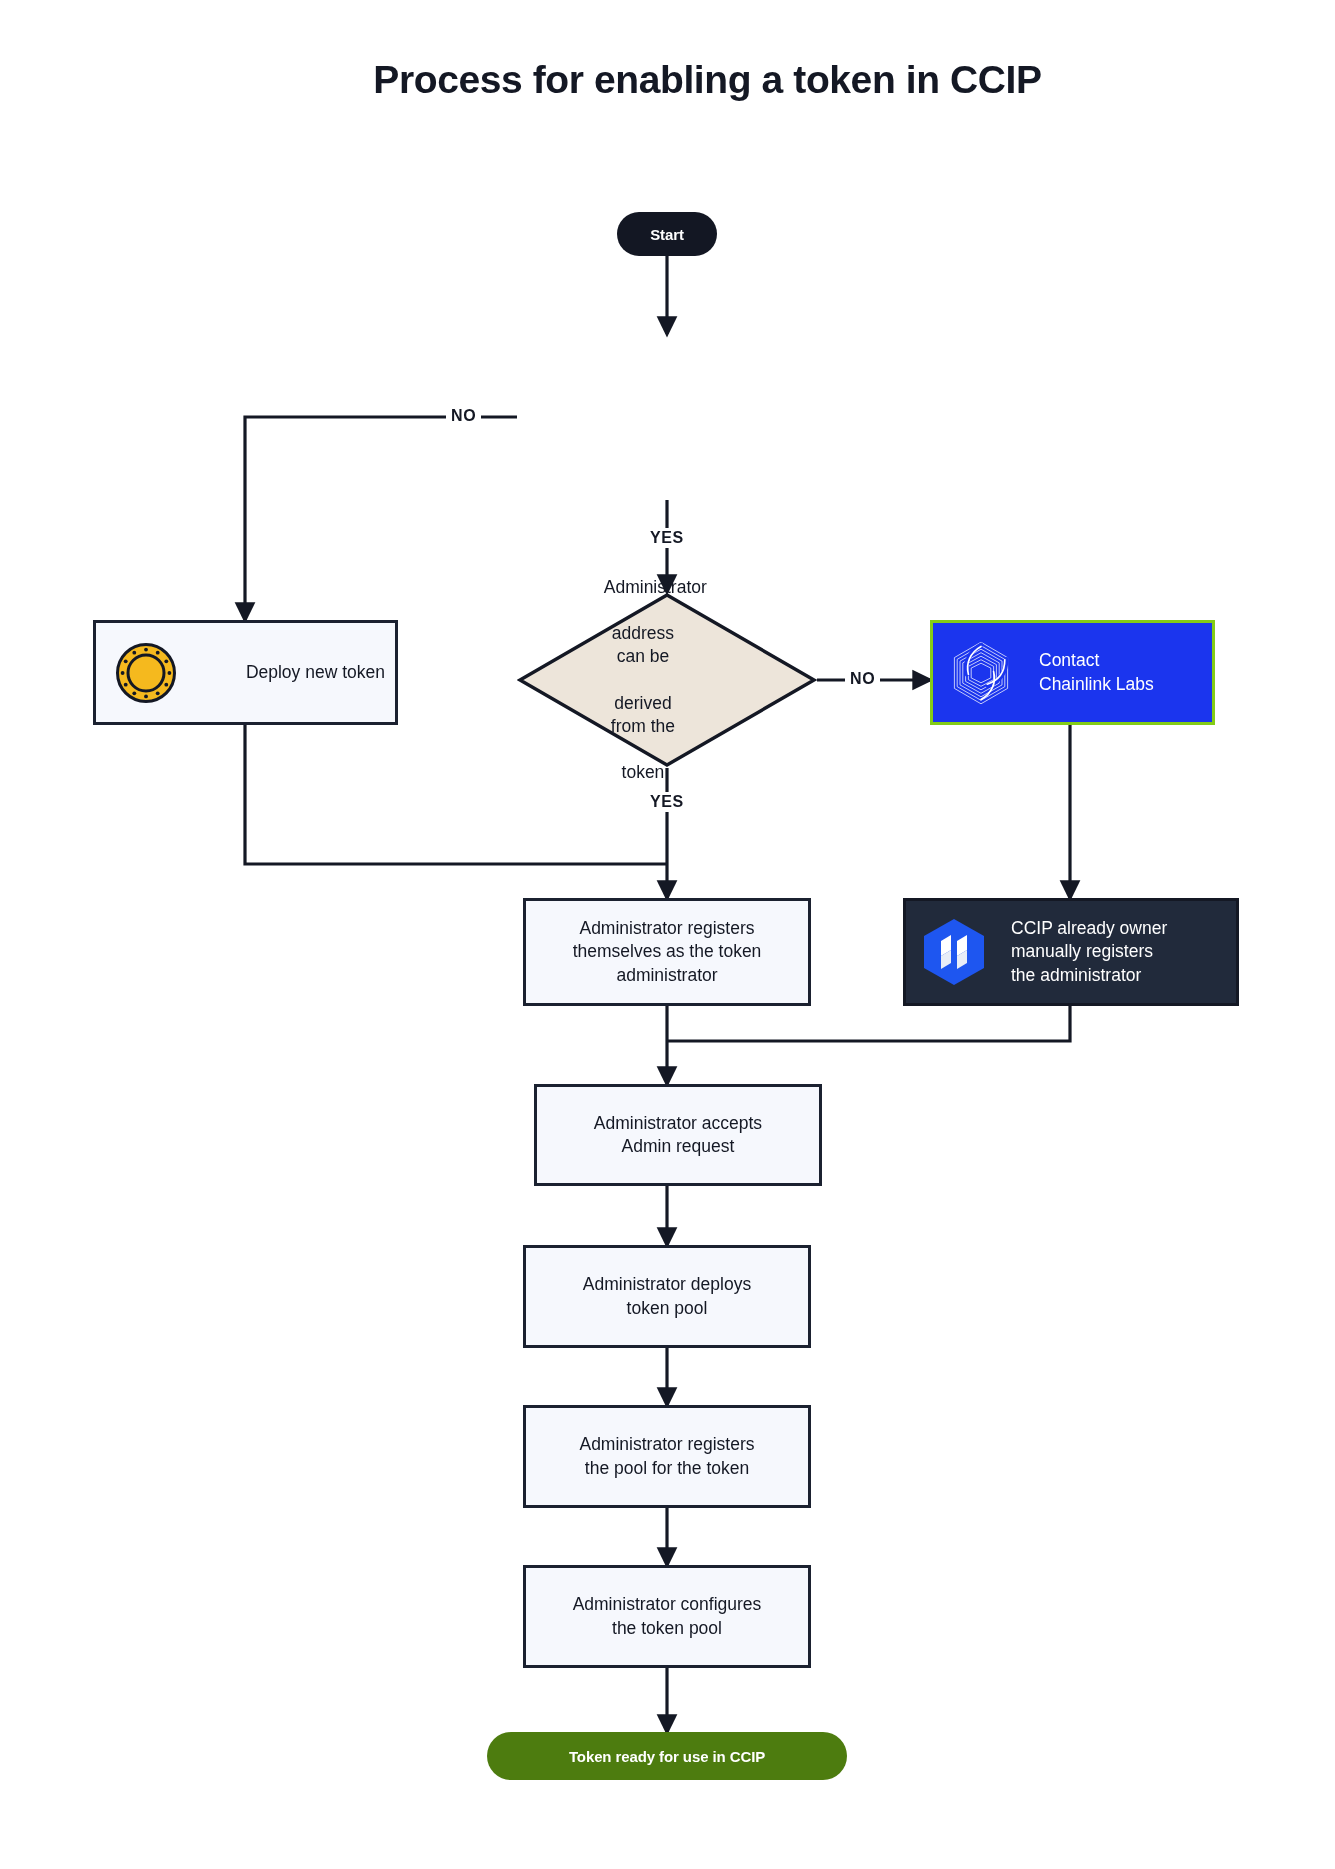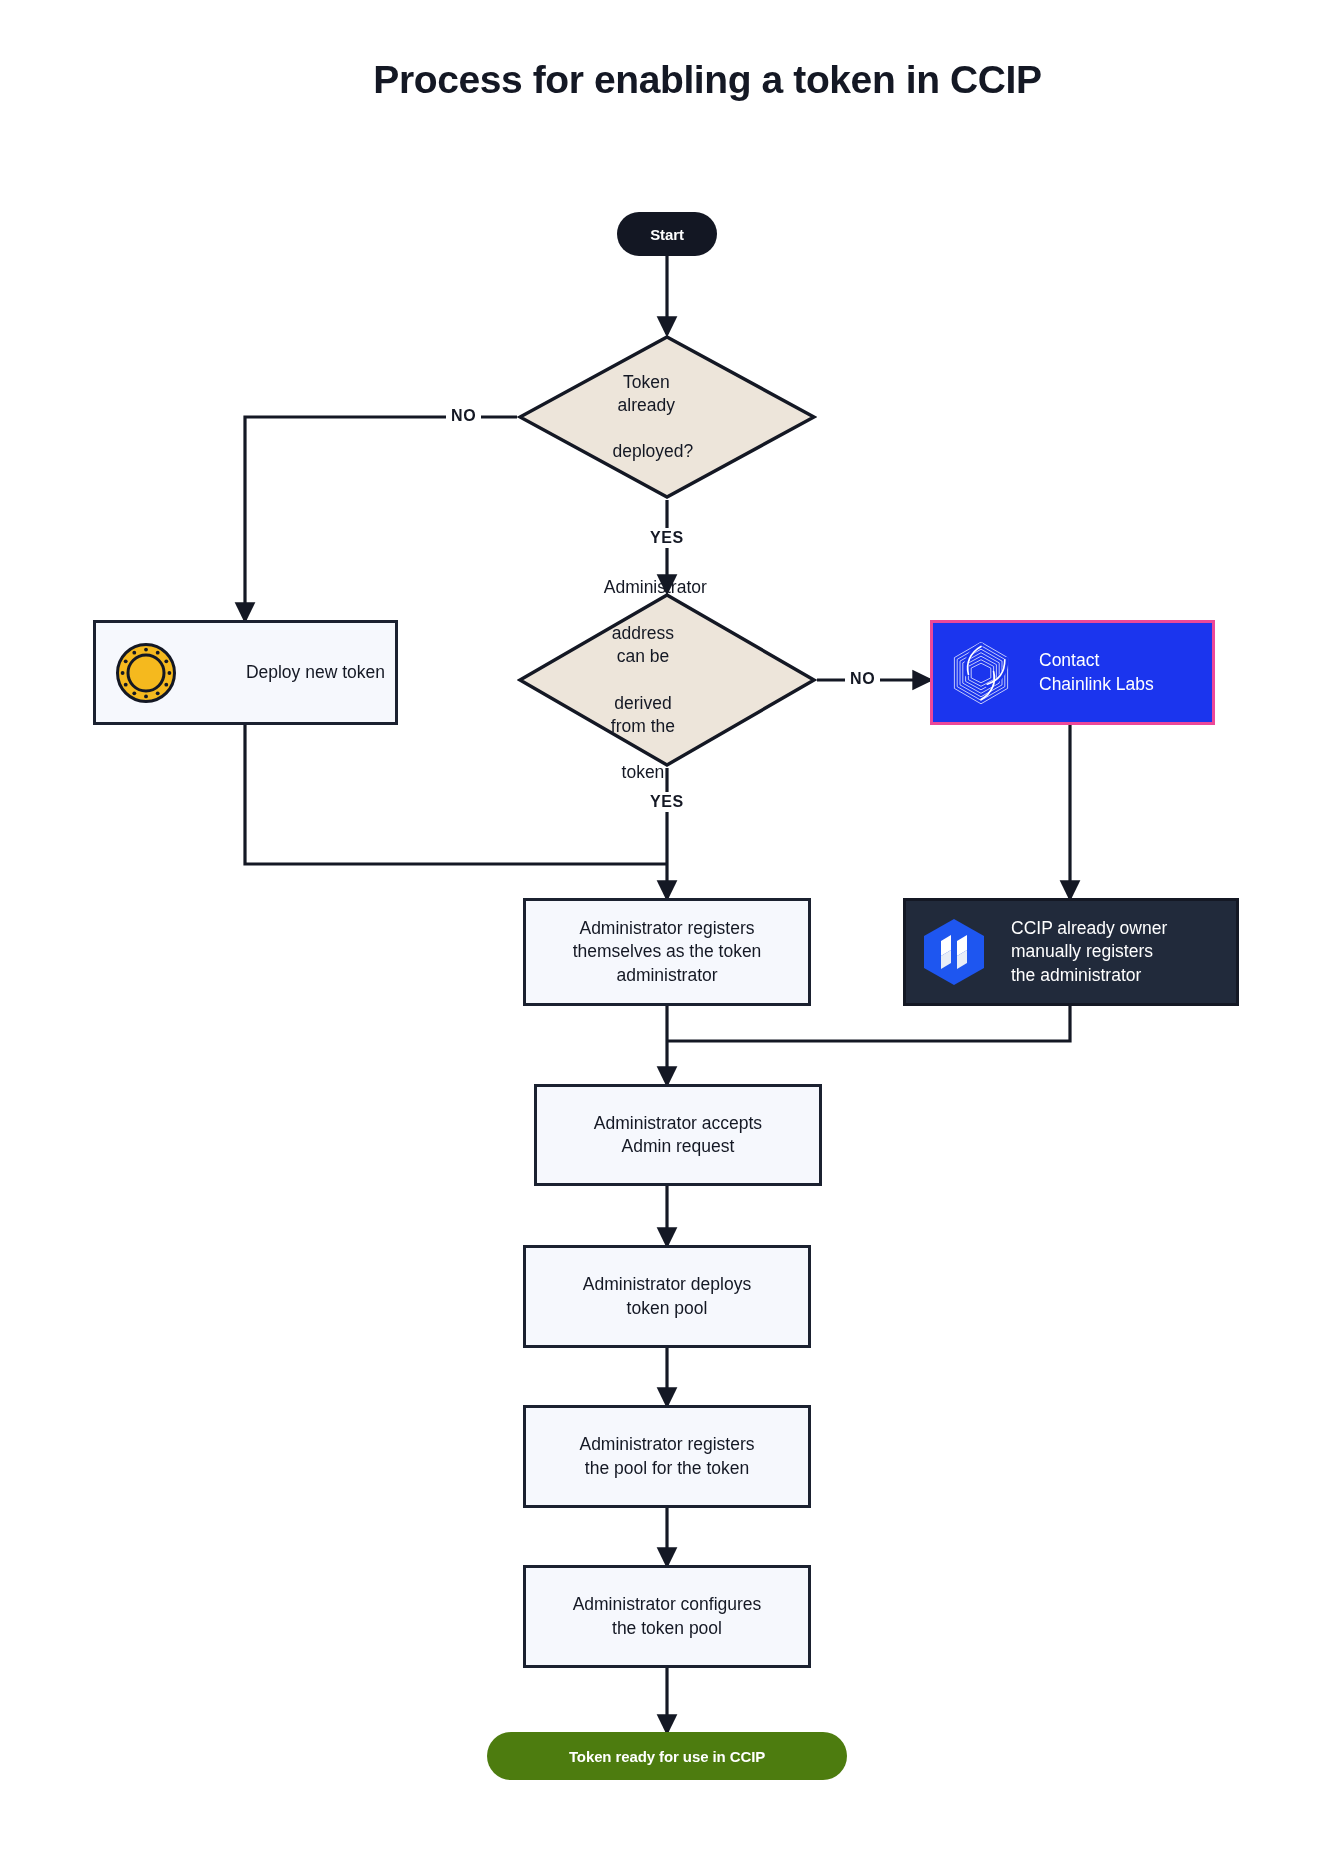--- a/index.html
+++ b/index.html
@@ -84,21 +84,21 @@
     justify-content: center;
   }
   .box-icon .txt {
     flex: 1 1 auto;
     text-align: right;
   }
 
   
   .box-blue {
     background: #1B35EE;
-    border: 3px solid #ec4899;
+    border: 3px solid #84cc16;
     color: #ffffff;
   }
   .box-dark {
     background: #212A3B;
     border: 3px solid #141824;
     color: #ffffff;
   }
   .box-blue .txt, .box-dark .txt { text-align: left; }
 
   
@@ -189,31 +189,20 @@
   <div class="edge-label" style="left:845px; top:669px;">NO</div>
   <div class="edge-label" style="left:645px; top:792px;">YES</div>
 
   <div class="node pill pill-start" style="left:615px; top:210px; width:0;"></div>
   <div class="node pill pill-start" style="left:615px; top:212px; width:0; height:0;"></div>
 
   <div class="node pill pill-start" style="left:617px; top:212px; width:100px; height:44px;">
     <span>Start</span>
   </div>
 
-  <div class="diamond-wrap" style="left:517px; top:334px; width:300px; height:166px;">
-    <svg width="300" height="166" viewBox="0 0 300 166" xmlns="http://www.w3.org/2000/svg">
-      <polygon points="150,3 297,83 150,163 3,83" fill="#EDE5DA" stroke="#141824" stroke-width="3.4" stroke-linejoin="miter"></polygon>
-    </svg>
-    <div class="diamond-label">
-      <span>
-        <span>Token already</span><br>
-        <span>deployed?</span>
-      </span>
-    </div>
-  </div>
 
   <div class="node box box-icon" style="left:93px; top:620px; width:305px; height:105px;">
     <span class="icon-slot" style="width:100px;">
       <svg width="62" height="62" viewBox="0 0 62 62" xmlns="http://www.w3.org/2000/svg">
         <circle cx="31" cy="31" r="28.5" fill="#F5B91E" stroke="#141824" stroke-width="3"></circle>
         <circle cx="31" cy="31" r="18" fill="#F5B91E" stroke="#141824" stroke-width="3"></circle>
         <g fill="#141824">
           <circle cx="31" cy="7.6" r="1.9"></circle>
           <circle cx="42.7" cy="10.7" r="1.9"></circle>
           <circle cx="51.3" cy="19.3" r="1.9"></circle>

